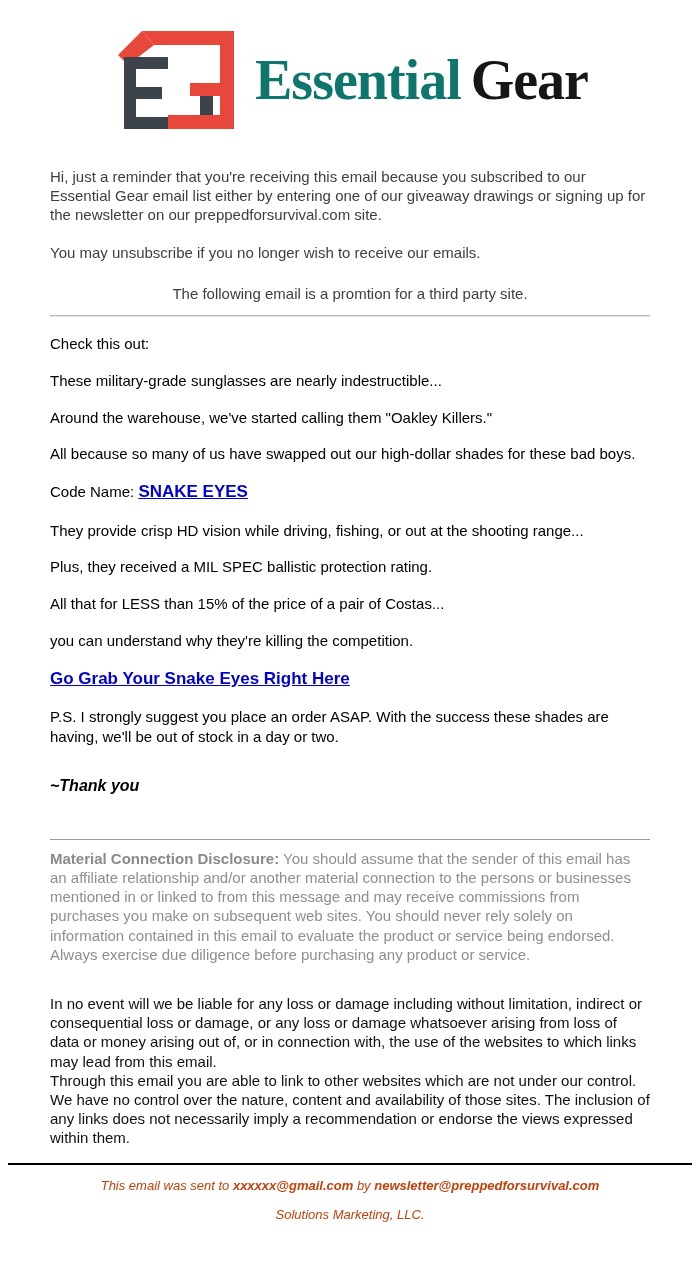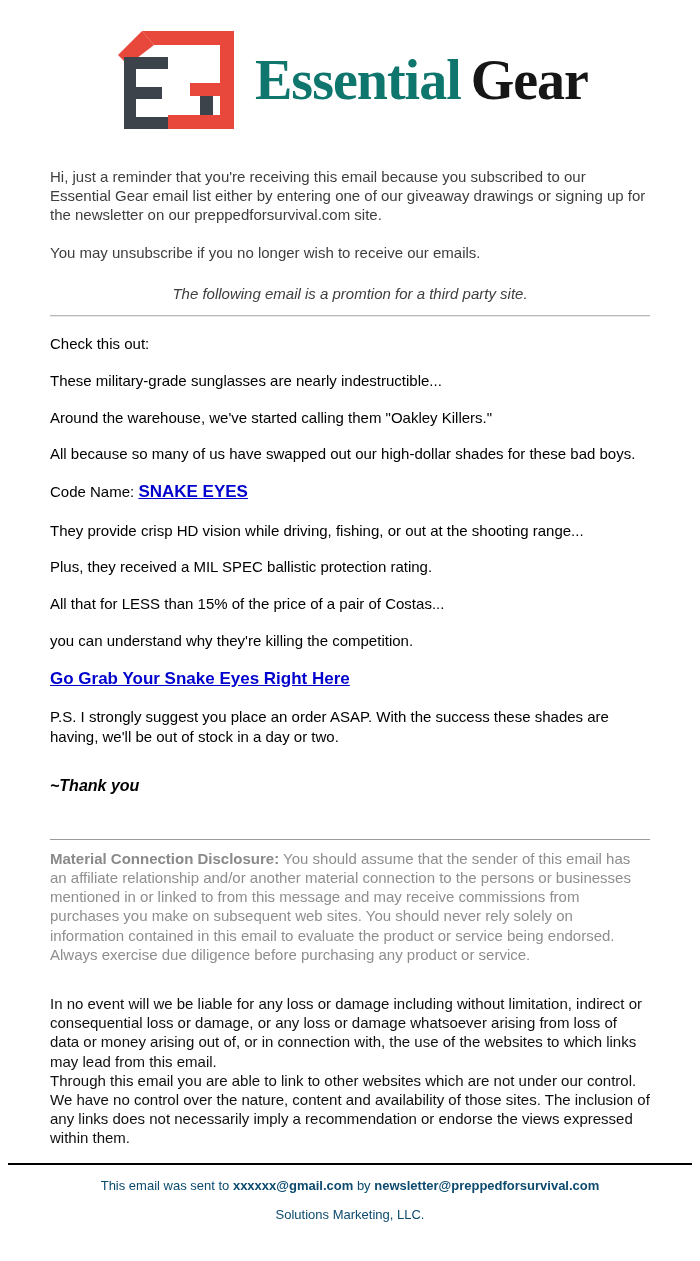--- a/index.html
+++ b/index.html
@@ -12,39 +12,39 @@
   .logo svg { display:block; }
   .brand-title { font-family:"Liberation Serif", serif; font-weight:bold; font-size:56px; letter-spacing:-1px; white-space:nowrap; }
   .brand-red { color:#0f766e; }
   .brand-black { color:#161616; margin-left:10px; }
 
   .content { padding:0 50px; }
 
   
   .intro-p { margin-top:20px; color:#3e3e3e; font-size:15px; line-height:1.25; }
   .intro-p.first { margin-top:36px; }
-  .intro-notice { margin-top:22px; text-align:center; color:#3e3e3e; font-size:15px;font-style:italic; }
+  .intro-notice { margin-top:22px; text-align:center; color:#3e3e3e; font-size:15px; }
   .divider { margin-top:13px; height:2px; background:#b9b9b9; border-bottom:1px solid #e8e8e8; }
 
   
   .body-p { margin-top:17px; font-size:15px; line-height:1.32; color:#000; }
   .link { color:#0101cd; font-weight:bold; text-decoration:underline; cursor:pointer; }
   .link-lg { font-size:17px; }
   .signoff { margin-top:30px; font-size:16px; font-weight:bold; font-style:italic; color:#000; }
 
   
   .thin-divider { margin-top:44px; border:none; border-top:1px solid #9a9a9a; }
   .disclosure { margin-top:9px; color:#8e8e8e; font-size:15px; line-height:1.28; }
   .disclosure strong { color:#8a8a8a; }
   .legal { font-size:15px; line-height:1.28; color:#101010; }
   .legal.first { margin-top:30px; }
 
   
   .footer-rule { margin:16px 8px 0 8px; border:none; border-top:2px solid #000; }
-  .footer { text-align:center; font-size:13px; margin-top:13px; color:#0c4a6e; }
+  .footer { text-align:center; font-size:13px; margin-top:13px; color:#c2410c;font-style:italic; }
   .footer .address { margin-top:14px; line-height:1.3; }
 </style>
 </head>
 <body>
 
 <div class="page">
 
   <header class="brand">
     <span class="logo">
       <svg width="125" height="102" viewBox="0 0 125 102" aria-hidden="true">

